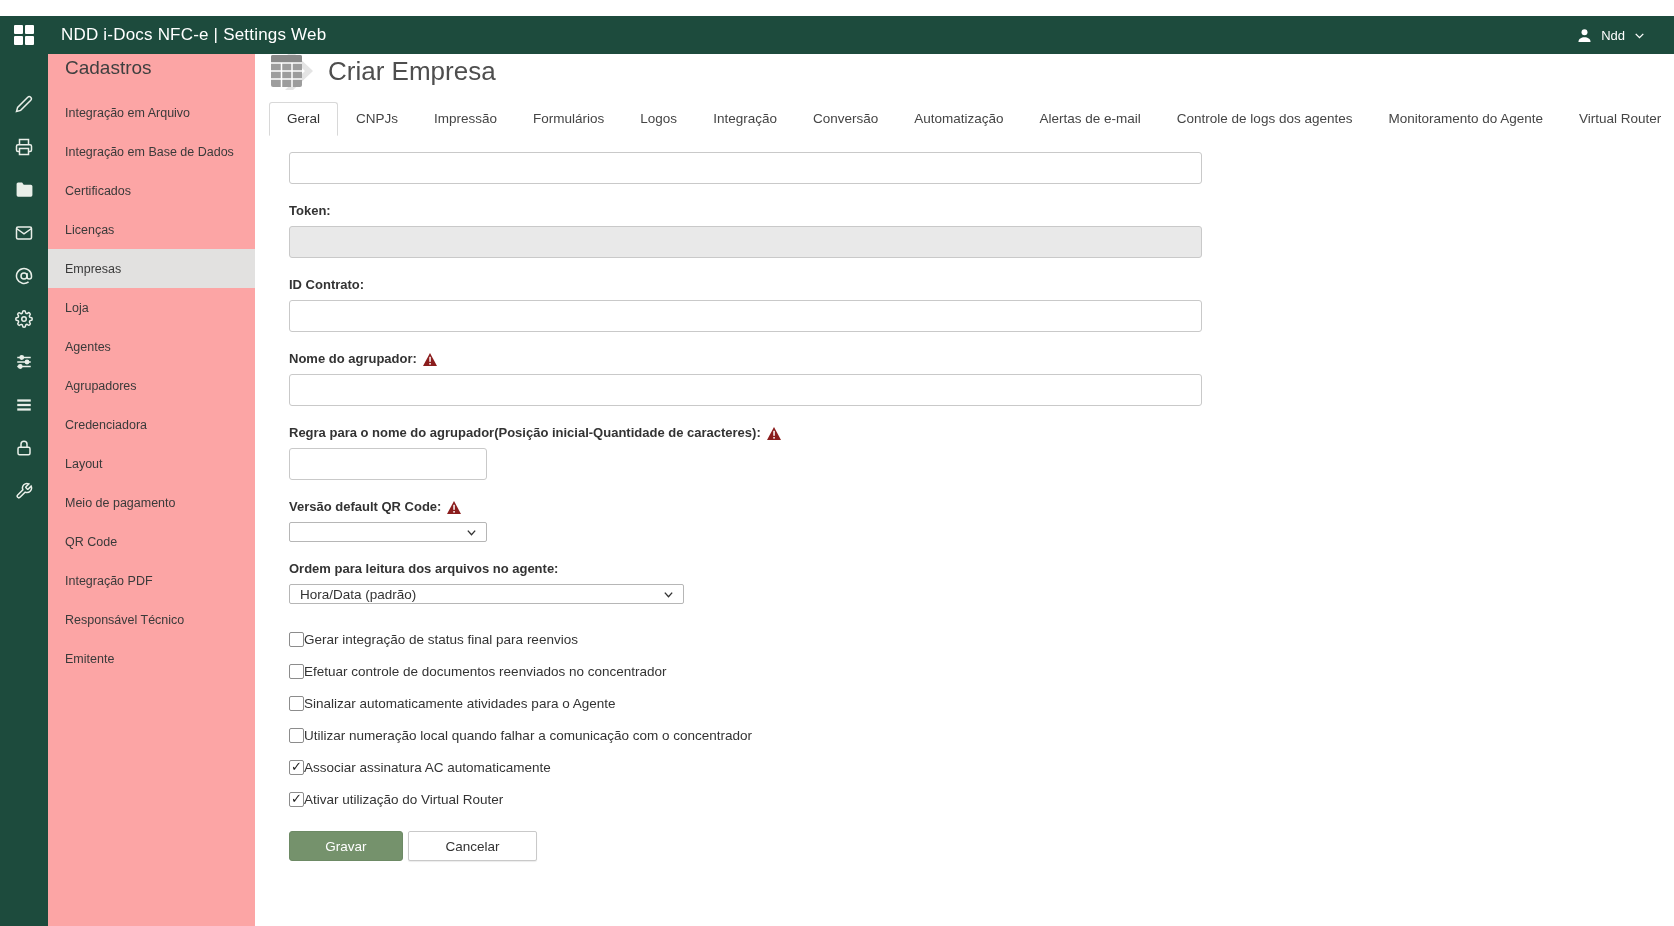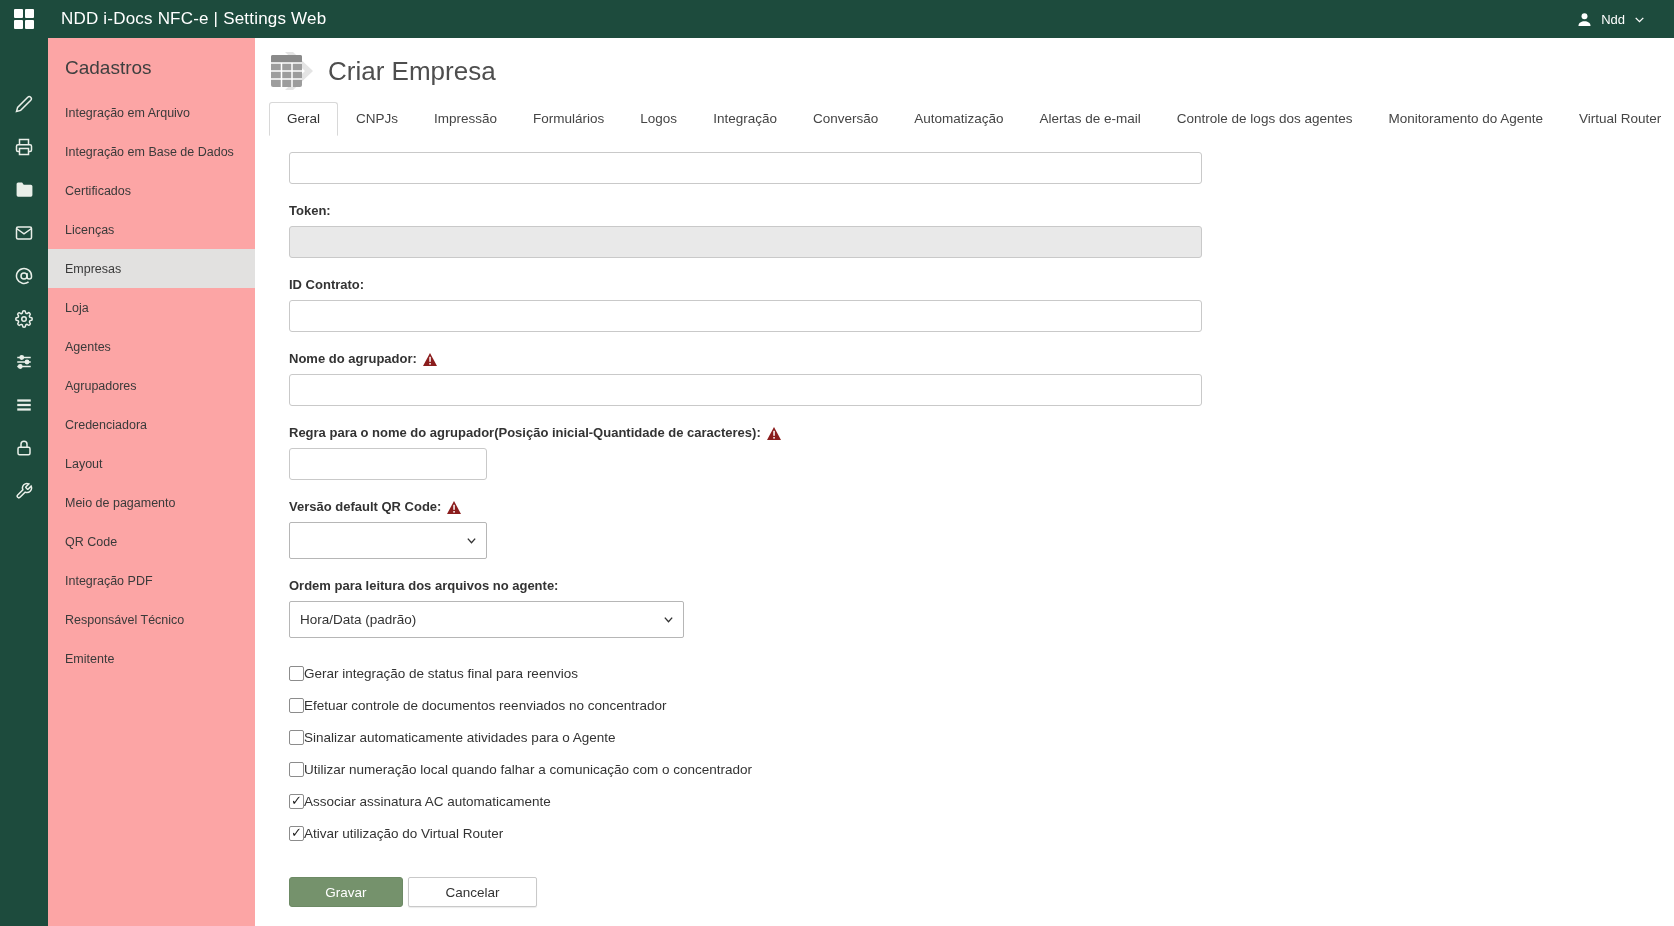--- a/index.html
+++ b/index.html
@@ -4,21 +4,21 @@
 <style>
   * { box-sizing: border-box; }
   html,body { margin:0; padding:0; }
   body {
     width:1674px; height:926px; overflow:hidden; position:relative;
     background:#fff; font-family:"Liberation Sans", sans-serif; color:#333;
   }
 
   
   .topbar {
-    position:absolute; top:0; left:0; right:0; height:38px;
+    position:absolute; top:16px; left:0; right:0; height:38px;
     background:#1d4b3d; color:#fff; display:flex; align-items:center; z-index:10;
   }
   .logo-wrap { width:48px; display:flex; justify-content:center; cursor:pointer; }
   .logo-grid { display:grid; grid-template-columns:9px 9px; gap:2px; }
   .logo-grid span { width:9px; height:9px; background:#fff; border-radius:1px; }
   .app-title { font-size:17px; margin-left:13px; font-weight:normal; letter-spacing:.2px; }
   .user-menu { margin-left:auto; margin-right:28px; display:flex; align-items:center; gap:8px; font-size:13px; cursor:pointer; }
 
   
   .rail {
@@ -67,36 +67,36 @@
   .warn-icon { flex:0 0 auto; display:inline-flex; }
   .tinput {
     height:32px; border:1px solid #c9c9c9; border-radius:3px; padding:0 10px;
     font-size:13.5px; font-family:inherit; display:block; background:#fff; color:#333;
   }
   .tinput.lg { width:913px; }
   .tinput.sm { width:198px; }
   .tinput:disabled { background:#e9e9e9; }
   .selectbox {
     display:flex; align-items:center; justify-content:space-between;
-    height:37px; border:1px solid #b6b6b6; border-radius:2px; background:#fff;
+    height:20px; border:1px solid #b6b6b6; border-radius:2px; background:#fff;
     padding:0 9px 0 10px; font-size:13.5px; color:#333; cursor:pointer;
   }
   .selectbox.sm { width:198px; }
   .selectbox.md { width:395px; }
 
   .chk-row { display:flex; align-items:center; height:32px; font-size:13.5px; color:#333; }
   .cb {
     width:15px; height:15px; border:1px solid #8c8c8c; border-radius:2px; background:#fff;
     display:inline-flex; align-items:center; justify-content:center; cursor:pointer;
     font-size:13px; color:#1c1c1c; line-height:1;
   }
   .cb.checked::after { content:"✓"; margin-top:-1px; }
   .chk-label { cursor:default; }
 
-  .actions { display:flex; margin-top:28px; }
+  .actions { display:flex; margin-top:16px; }
   .btn-save {
     width:114px; height:30px; background:#75926c; border:1px solid #6d8a65; color:#fff;
     border-radius:3px; font-size:13.5px; font-family:inherit; cursor:pointer;
   }
   .btn-cancel {
     width:129px; height:30px; background:#fff; border:1px solid #c9c9c9; color:#333;
     border-radius:2px; font-size:13.5px; font-family:inherit; cursor:pointer; margin-left:5px;
     box-shadow:0 1px 1px rgba(0,0,0,.08);
   }
   svg { display:block; }

